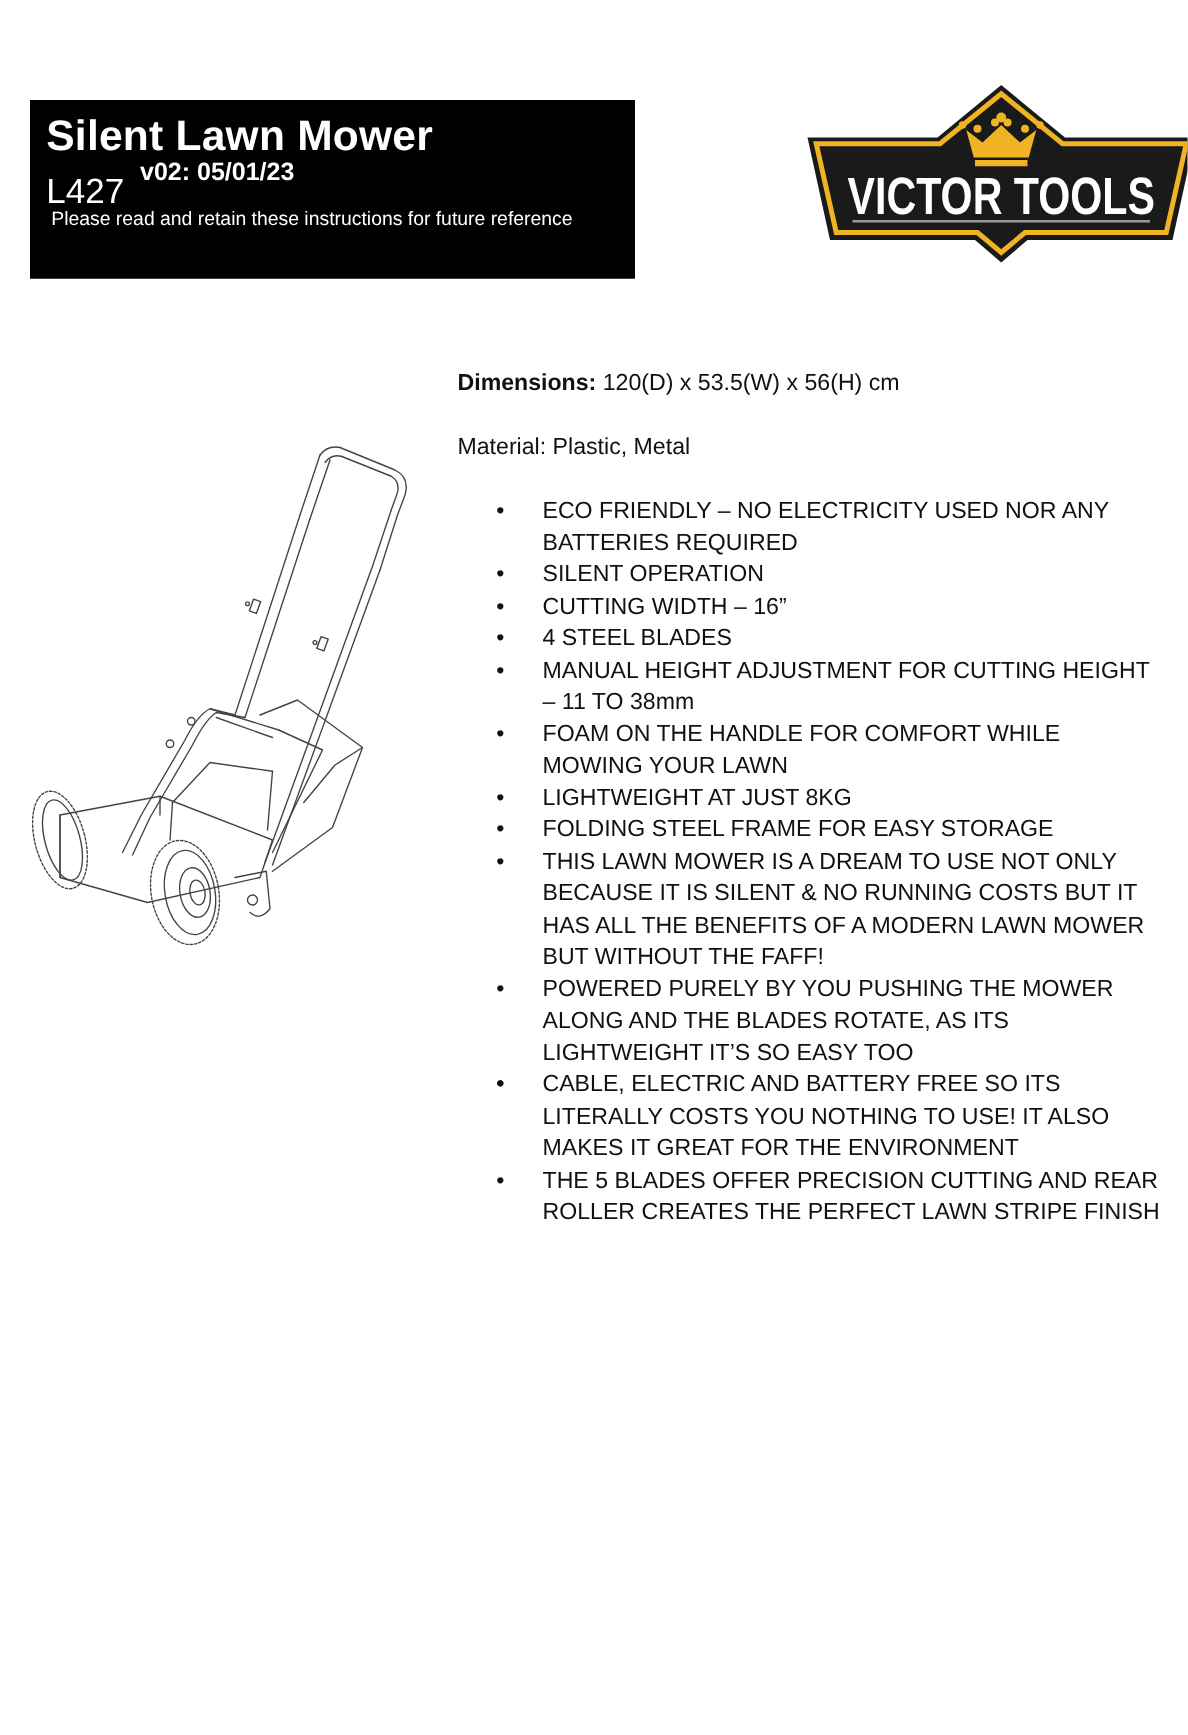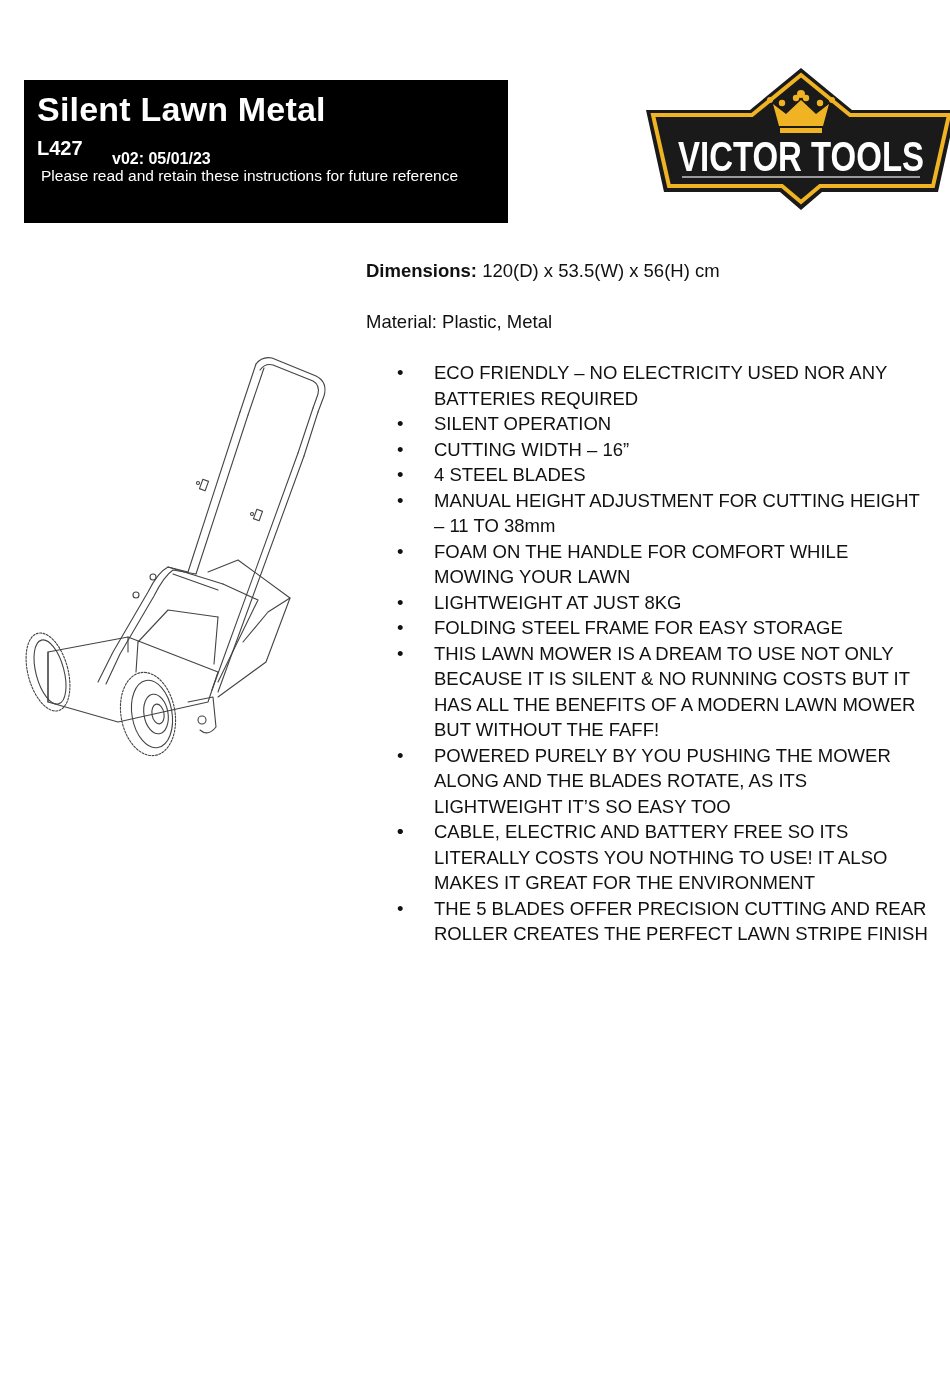--- a/index.html
+++ b/index.html
@@ -9,50 +9,50 @@
     .header-box {
       position: absolute; left: 24px; top: 80px; width: 484px; height: 143px;
       background: #000; color: #fff;
     }
     .header-title {
       position: absolute; left: 13px; top: 10px;
       font-size: 34px; font-weight: bold; letter-spacing: 0.2px; white-space: nowrap;
     }
     .header-code {
       position: absolute; left: 13px; top: 57px;
-      font-size: 20px; font-weight: bold; white-space: nowrap;
+      font-size: 28px; font-weight: normal; white-space: nowrap;
     }
     .header-version {
-      position: absolute; left: 88px; top: 70px;
-      font-size: 16px; font-weight: bold; white-space: nowrap;
+      position: absolute; left: 88px; top: 47px;
+      font-size: 20px; font-weight: bold; white-space: nowrap;
     }
     .header-subtitle {
       position: absolute; left: 17px; top: 87px;
       font-size: 15.5px; white-space: nowrap;
     }
 
     .logo { position: absolute; left: 642px; top: 66px; width: 318px; height: 148px; }
 
     .illustration { position: absolute; left: 18px; top: 352px; width: 320px; height: 420px; }
 
     .specs { position: absolute; left: 366px; top: 258px; width: 570px; font-size: 18.5px; line-height: 25.5px; }
     .spec-line { white-space: nowrap; }
-    .spec-dim { margin-bottom: 25.5px; }
+    .spec-dim { margin-bottom: 25.5px; margin-top: 35px; }
     .spec-mat { margin-bottom: 25.5px; }
     .spec-label-bold { font-weight: bold; }
 
     .features { list-style: none; }
     .feature { position: relative; padding-left: 68px; padding-right: 8px; }
     .feature .bullet { position: absolute; left: 31px; top: 0; }
   </style>
 </head>
 <body>
 
 <div class="header-box">
-  <div class="header-title">Silent Lawn Metal</div>
+  <div class="header-title">Silent Lawn Mower</div>
   <div class="header-code">L427</div>
   <div class="header-version">v02: 05/01/23</div>
   <div class="header-subtitle">Please read and retain these instructions for future reference</div>
 </div>
 
 <div class="logo">
   <svg width="318" height="148" viewBox="0 0 318 148" xmlns="http://www.w3.org/2000/svg">
 
     <polygon points="4,44 108,44 159,2 210,44 314,44 296,126 180,126 159,144 138,126 22,126" fill="#1a1a1a"></polygon>
 

